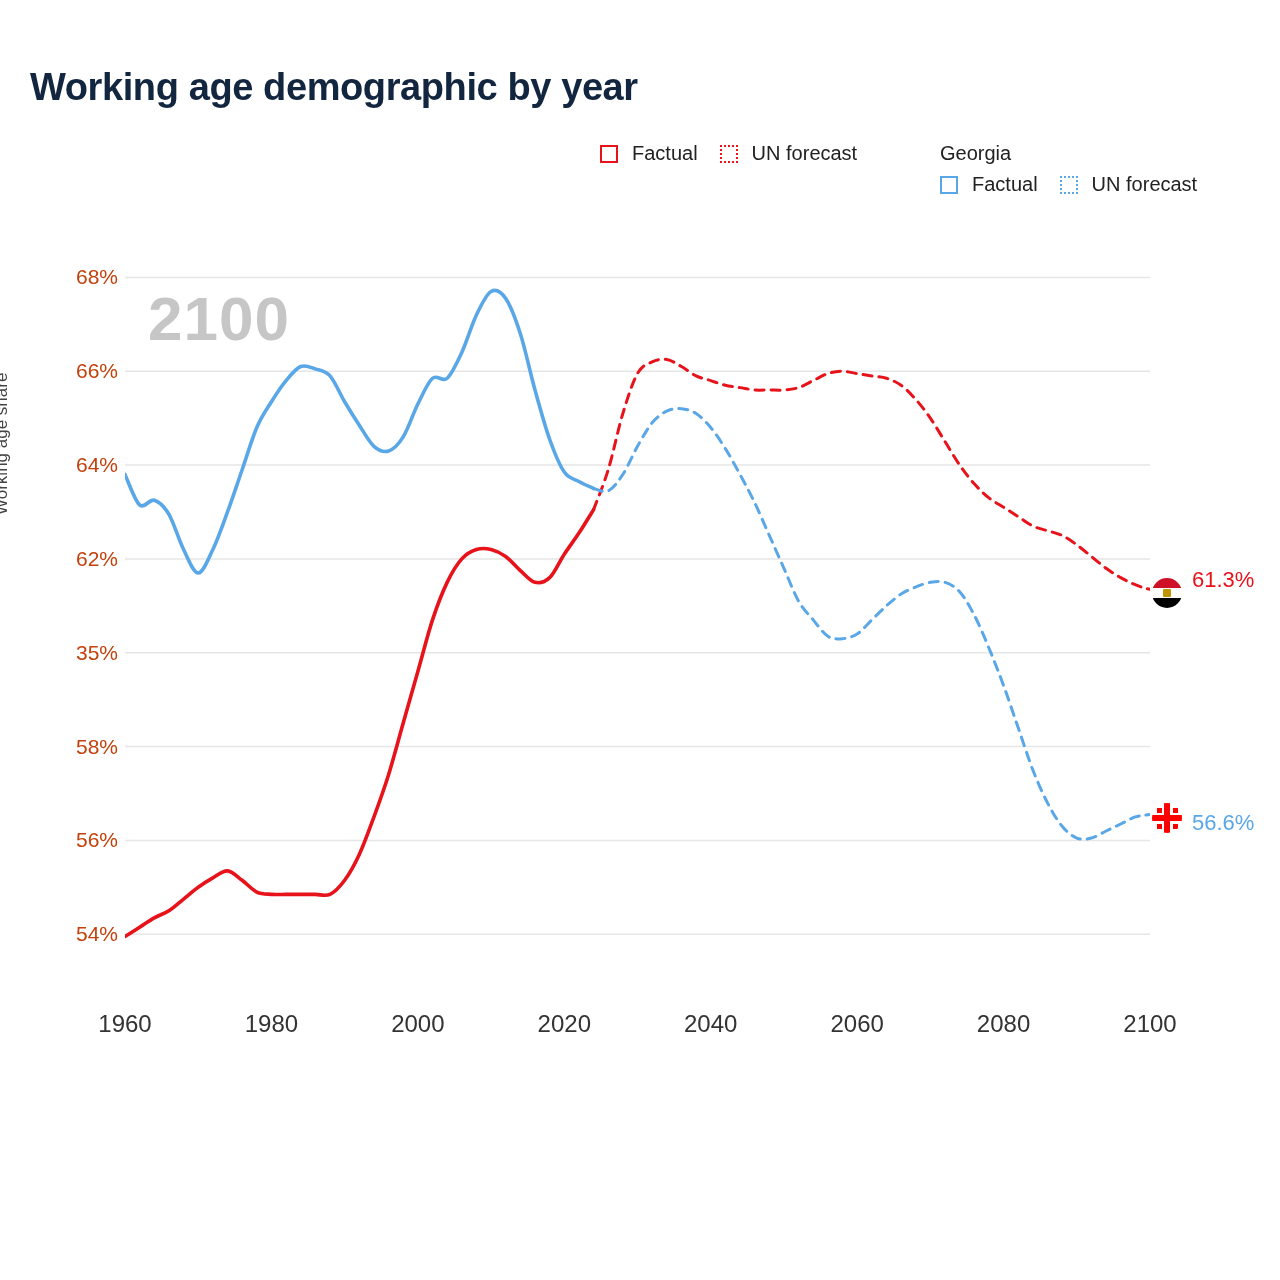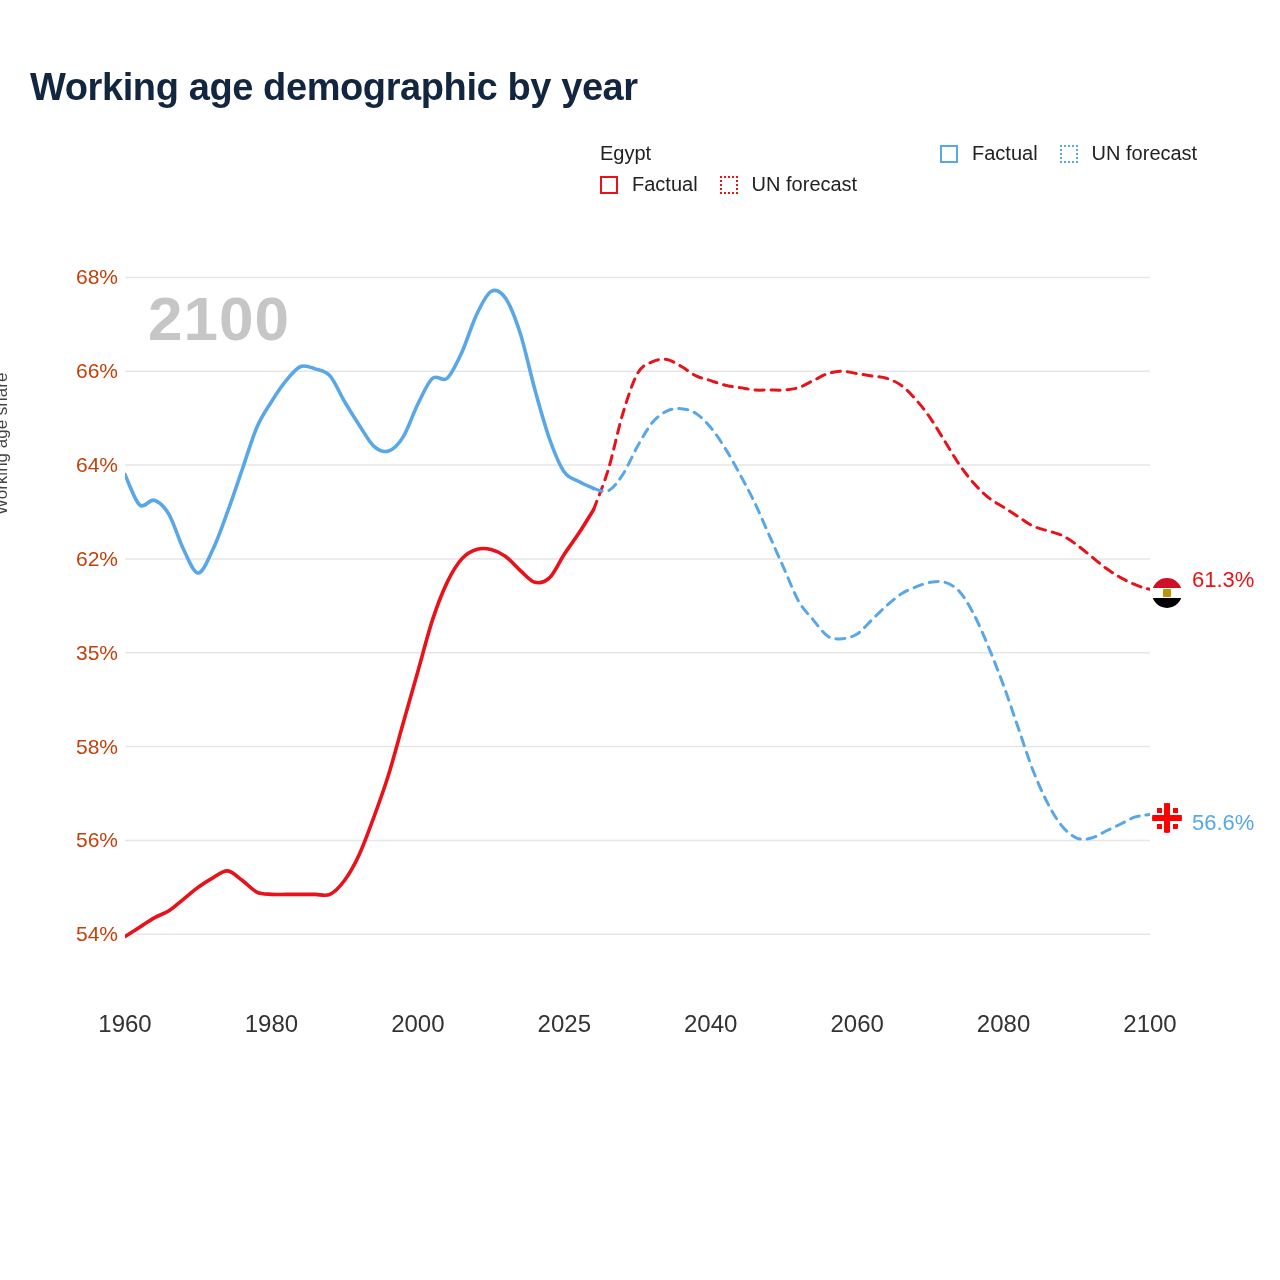--- a/index.html
+++ b/index.html
@@ -168,33 +168,33 @@
 </head>
 <body>
 
 <div id="chart-root">
 
   <div class="title">Working age demographic by year</div>
 
   <div class="legend">
     <div class="legend-row-groups">
       <div class="legend-g1">
-        <div class="legend-group-title">Egypt</div>
         <div class="legend-items">
           <div class="legend-item">
             <span class="swatch sw-egypt-solid"></span>
             <span>Factual</span>
           </div>
           <div class="legend-item">
             <span class="swatch sw-egypt-dash"></span>
             <span>UN forecast</span>
           </div>
         </div>
       </div>
       <div class="legend-g2">
+        <div class="legend-group-title">Georgia</div>
         <div class="legend-items">
           <div class="legend-item">
             <span class="swatch sw-geo-solid"></span>
             <span>Factual</span>
           </div>
           <div class="legend-item">
             <span class="swatch sw-geo-dash"></span>
             <span>UN forecast</span>
           </div>
         </div>
@@ -213,21 +213,21 @@
       <div class="ytick" style="top: 384.726px;">35%</div>
       <div class="ytick" style="top: 290.89px;">62%</div>
       <div class="ytick" style="top: 197.055px;">64%</div>
       <div class="ytick" style="top: 103.219px;">66%</div>
       <div class="ytick" style="top: 9.38356px;">68%</div>
     </div>
   <div class="xtick-wrap" id="xtick-wrap">
       <div class="xtick" style="left: 0px;">1960</div>
       <div class="xtick" style="left: 146.429px;">1980</div>
       <div class="xtick" style="left: 292.857px;">2000</div>
-      <div class="xtick" style="left: 439.286px;">2025</div>
+      <div class="xtick" style="left: 439.286px;">2020</div>
       <div class="xtick" style="left: 585.714px;">2040</div>
       <div class="xtick" style="left: 732.143px;">2060</div>
       <div class="xtick" style="left: 878.571px;">2080</div>
       <div class="xtick" style="left: 1025px;">2100</div>
     </div>
 
   <div class="plot">
     <svg id="plot-svg" width="1025" height="685" viewBox="0 0 1025 685">
         <line x1="0" x2="1025" y1="666.2328767123288" y2="666.2328767123288" stroke="#e6e6e6" stroke-width="1.5"></line>
         <line x1="0" x2="1025" y1="572.3972602739727" y2="572.3972602739727" stroke="#e6e6e6" stroke-width="1.5"></line>

